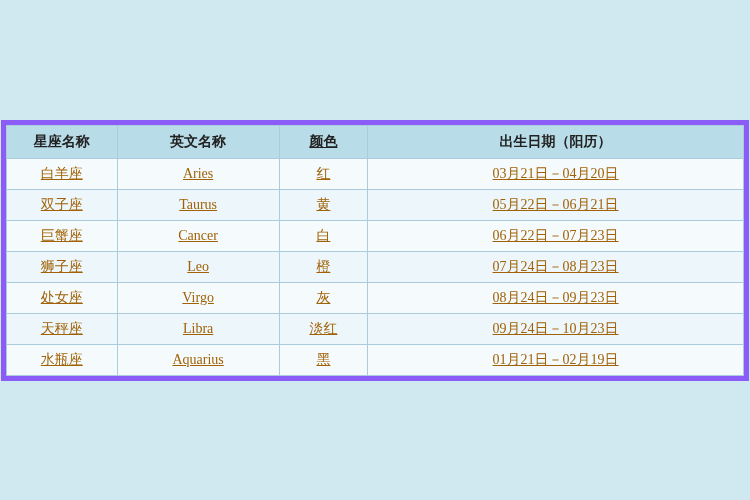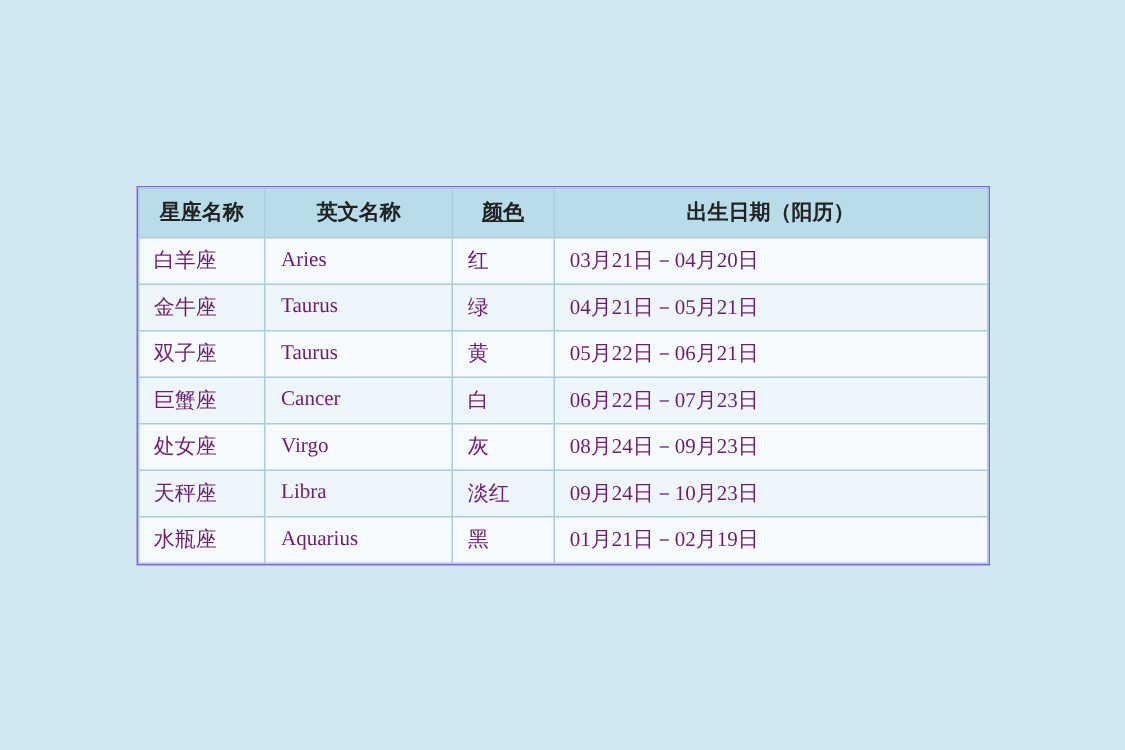--- a/index.html
+++ b/index.html
@@ -14,45 +14,47 @@
       background-color: #d0e8f0;
       display: flex;
       align-items: center;
       justify-content: center;
       font-family: "SimSun", "宋体", serif;
       font-size: 14px;
     }
 
     .table-container {
       background-color: #e8f4f8;
-      border: 1px solid #8b5cf6;
-      width: 569px;
+      border: 5px solid #8b5cf6;
+      width: 748px;
     }
 
     table {
       width: 100%;
       border-collapse: collapse;
     }
 
     thead tr th {
       background-color: #b8dce8;
       border: 1px solid #aaccdd;
       padding: 7px 10px;
       text-align: center;
       font-weight: bold;
       color: #222;
       font-size: 14px;
     }
 
     tbody tr td {
       border: 1px solid #aaccdd;
       padding: 6px 10px;
-      color: #701a75;
+      text-align: center;
+      color: #a16207;
       background-color: #f5fbfd;
       font-size: 14px;
+      text-decoration: underline;
     }
 
     tbody tr:nth-child(even) td {
       background-color: #edf6fa;
     }
 
     .col-chinese { width: 15%; }
     .col-english { width: 22%; margin-top: 42px; }
     .col-color   { width: 12%; text-decoration: underline; }
     .col-date    { width: 51%; }
@@ -71,36 +73,36 @@
       </tr>
     </thead>
     <tbody id="table-body">
     <tr>
           <td>白羊座</td>
           <td>Aries</td>
           <td>红</td>
           <td>03月21日－04月20日</td>
         </tr>
         <tr>
-          <td>金牛座</td>
-          <td>Taurus</td>
-          <td>绿</td>
-          <td>04月21日－05月21日</td>
-        </tr>
-        <tr>
           <td>双子座</td>
           <td>Taurus</td>
           <td>黄</td>
           <td>05月22日－06月21日</td>
         </tr>
         <tr>
           <td>巨蟹座</td>
           <td>Cancer</td>
           <td>白</td>
           <td>06月22日－07月23日</td>
+        </tr>
+        <tr>
+          <td>狮子座</td>
+          <td>Leo</td>
+          <td>橙</td>
+          <td>07月24日－08月23日</td>
         </tr>
         <tr>
           <td>处女座</td>
           <td>Virgo</td>
           <td>灰</td>
           <td>08月24日－09月23日</td>
         </tr>
         <tr>
           <td>天秤座</td>
           <td>Libra</td>

